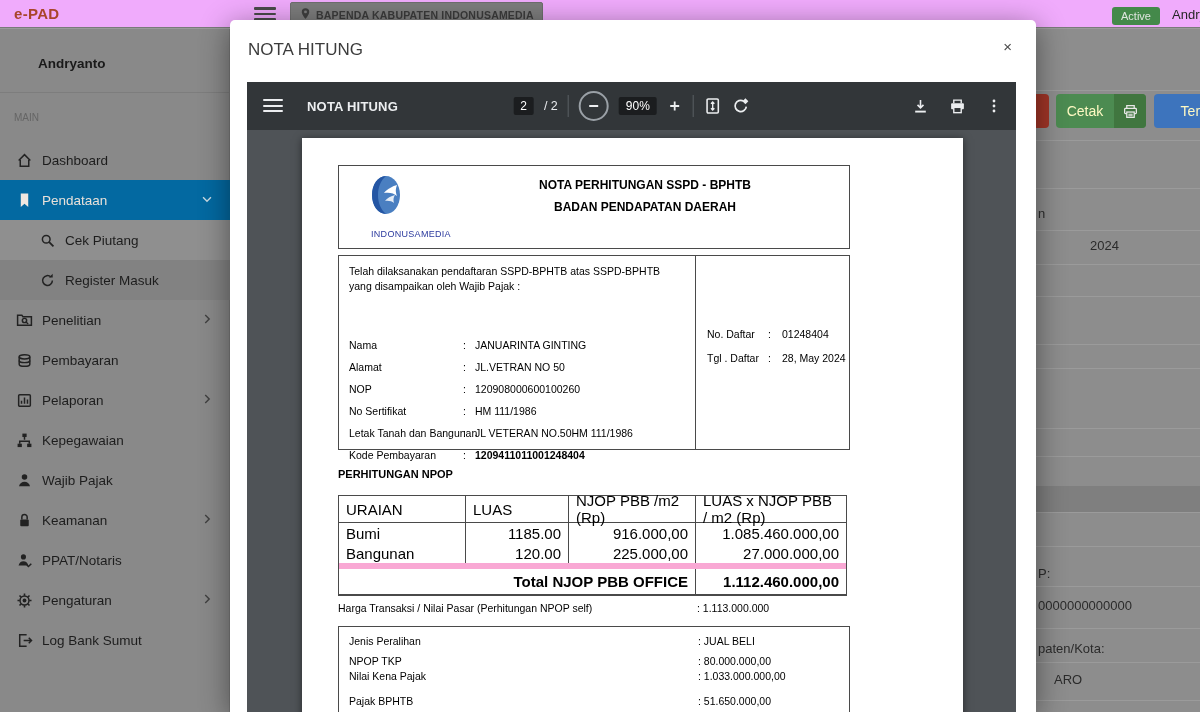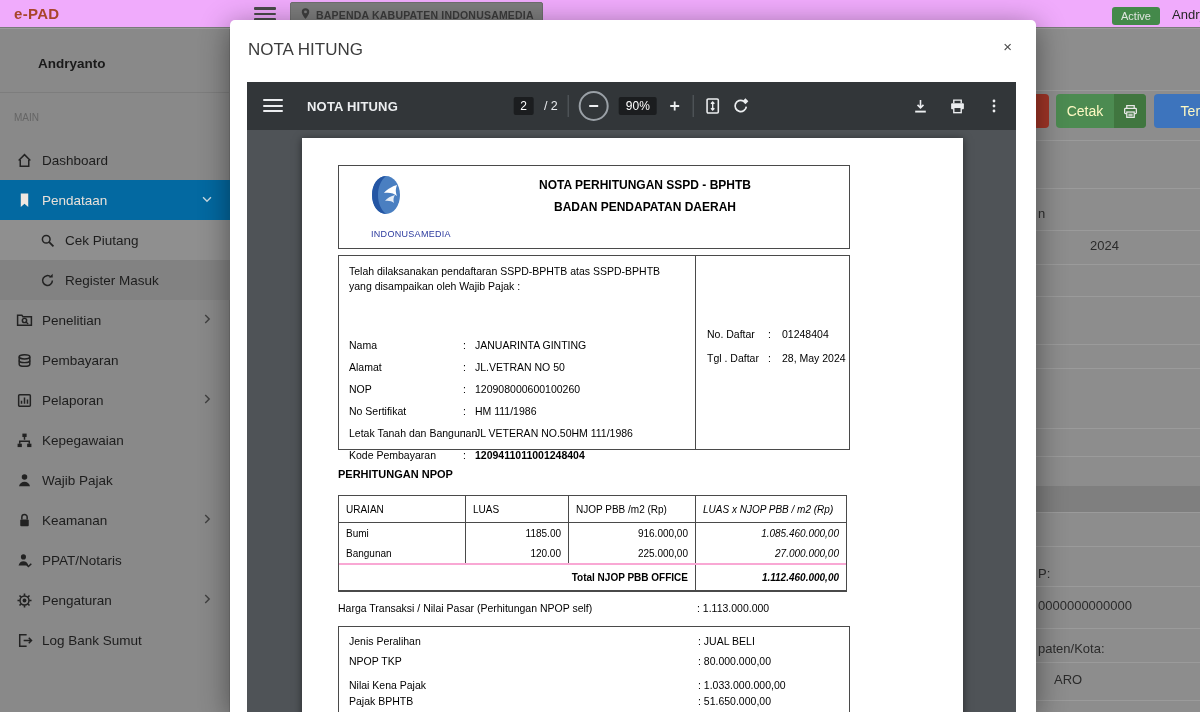--- a/index.html
+++ b/index.html
@@ -74,26 +74,26 @@
   .doc-frow { position:absolute; left:10px; font-size:10.5px; white-space:nowrap;margin-top:33px; }
   .doc-frow .fl { display:inline-block; width:114px; }
   .doc-frow .fc { display:inline-block; width:12px; }
   .doc-frow .fv.b { font-weight:bold; }
   .doc-rrow { position:absolute; left:368px; font-size:10.5px; white-space:nowrap; }
   .doc-rrow .fl { display:inline-block; width:61px; }
   .doc-rrow .fc { display:inline-block; width:14px; }
   .doc-npop { position:absolute; left:36px; top:330px; font-size:11px; font-weight:bold; }
   .doc-table { position:absolute; left:36px; top:357px; width:509px; border:1px solid #4a4a4a; border-bottom:2px solid #4a4a4a; }
   .dt-row { display:flex; }
-  .dt-cell { font-size:10px; padding:0 7px; border-right:1px solid #4a4a4a; display:flex; align-items:center; }
+  .dt-cell { font-size:15px; padding:0 7px; border-right:1px solid #4a4a4a; display:flex; align-items:center; }
   .dt-cell:last-child { border-right:none; }
-  .dt-c0 { width:127px; } .dt-c1 { width:103px; justify-content:flex-end; } .dt-c2 { width:127px; justify-content:flex-end; } .dt-c3 { flex:1; justify-content:flex-end;font-style:italic; }
+  .dt-c0 { width:127px; } .dt-c1 { width:103px; justify-content:flex-end; } .dt-c2 { width:127px; justify-content:flex-end; } .dt-c3 { flex:1; justify-content:flex-end; }
   .dt-head .dt-cell { height:27px; border-bottom:1px solid #4a4a4a; justify-content:flex-start; }
   .dt-data .dt-cell { height:20px; }
-  .dt-total { border-top:2px solid #f9a8d4; }
+  .dt-total { border-top:6px solid #f9a8d4; }
   .dt-total .dt-cell { height:25px; font-weight:bold; }
   .dt-total .dt-merged { width:357px; justify-content:flex-end; border-right:1px solid #4a4a4a; }
   .doc-harga { position:absolute; left:36px; top:464px; width:512px; font-size:10.5px; }
   .doc-harga .hv { position:absolute; left:359px; top:0; }
   .doc-sum { left:36px; top:488px; width:512px; height:112px; }
   .doc-srow { position:absolute; left:10px; font-size:10.5px; }
   .doc-srow .sv { position:absolute; left:349px; top:0; white-space:nowrap; }
 </style>
 </head>
 <body>
@@ -434,21 +434,21 @@
           </div>
 
         <div class="doc-harga">
           <span>Harga Transaksi / Nilai Pasar (Perhitungan NPOP self)</span>
           <span class="hv">: 1.113.000.000</span>
         </div>
 
         <div class="doc-box doc-sum" id="doc-summary">
             <div class="doc-srow" style="top: 8px;"><span>Jenis Peralihan</span><span class="sv">: JUAL BELI</span></div>
             <div class="doc-srow" style="top: 28px;"><span>NPOP TKP</span><span class="sv">: 80.000.000,00</span></div>
-            <div class="doc-srow" style="top: 52px;"><span>Nilai Kena Pajak</span><span class="sv">: 1.033.000.000,00</span></div>
+            <div class="doc-srow" style="top: 43px;"><span>Nilai Kena Pajak</span><span class="sv">: 1.033.000.000,00</span></div>
             <div class="doc-srow" style="top: 68px;"><span>Pajak BPHTB</span><span class="sv">: 51.650.000,00</span></div>
           </div>
 
       </div>
     </div>
   </div>
 
 </div>
 
 </body></html>

